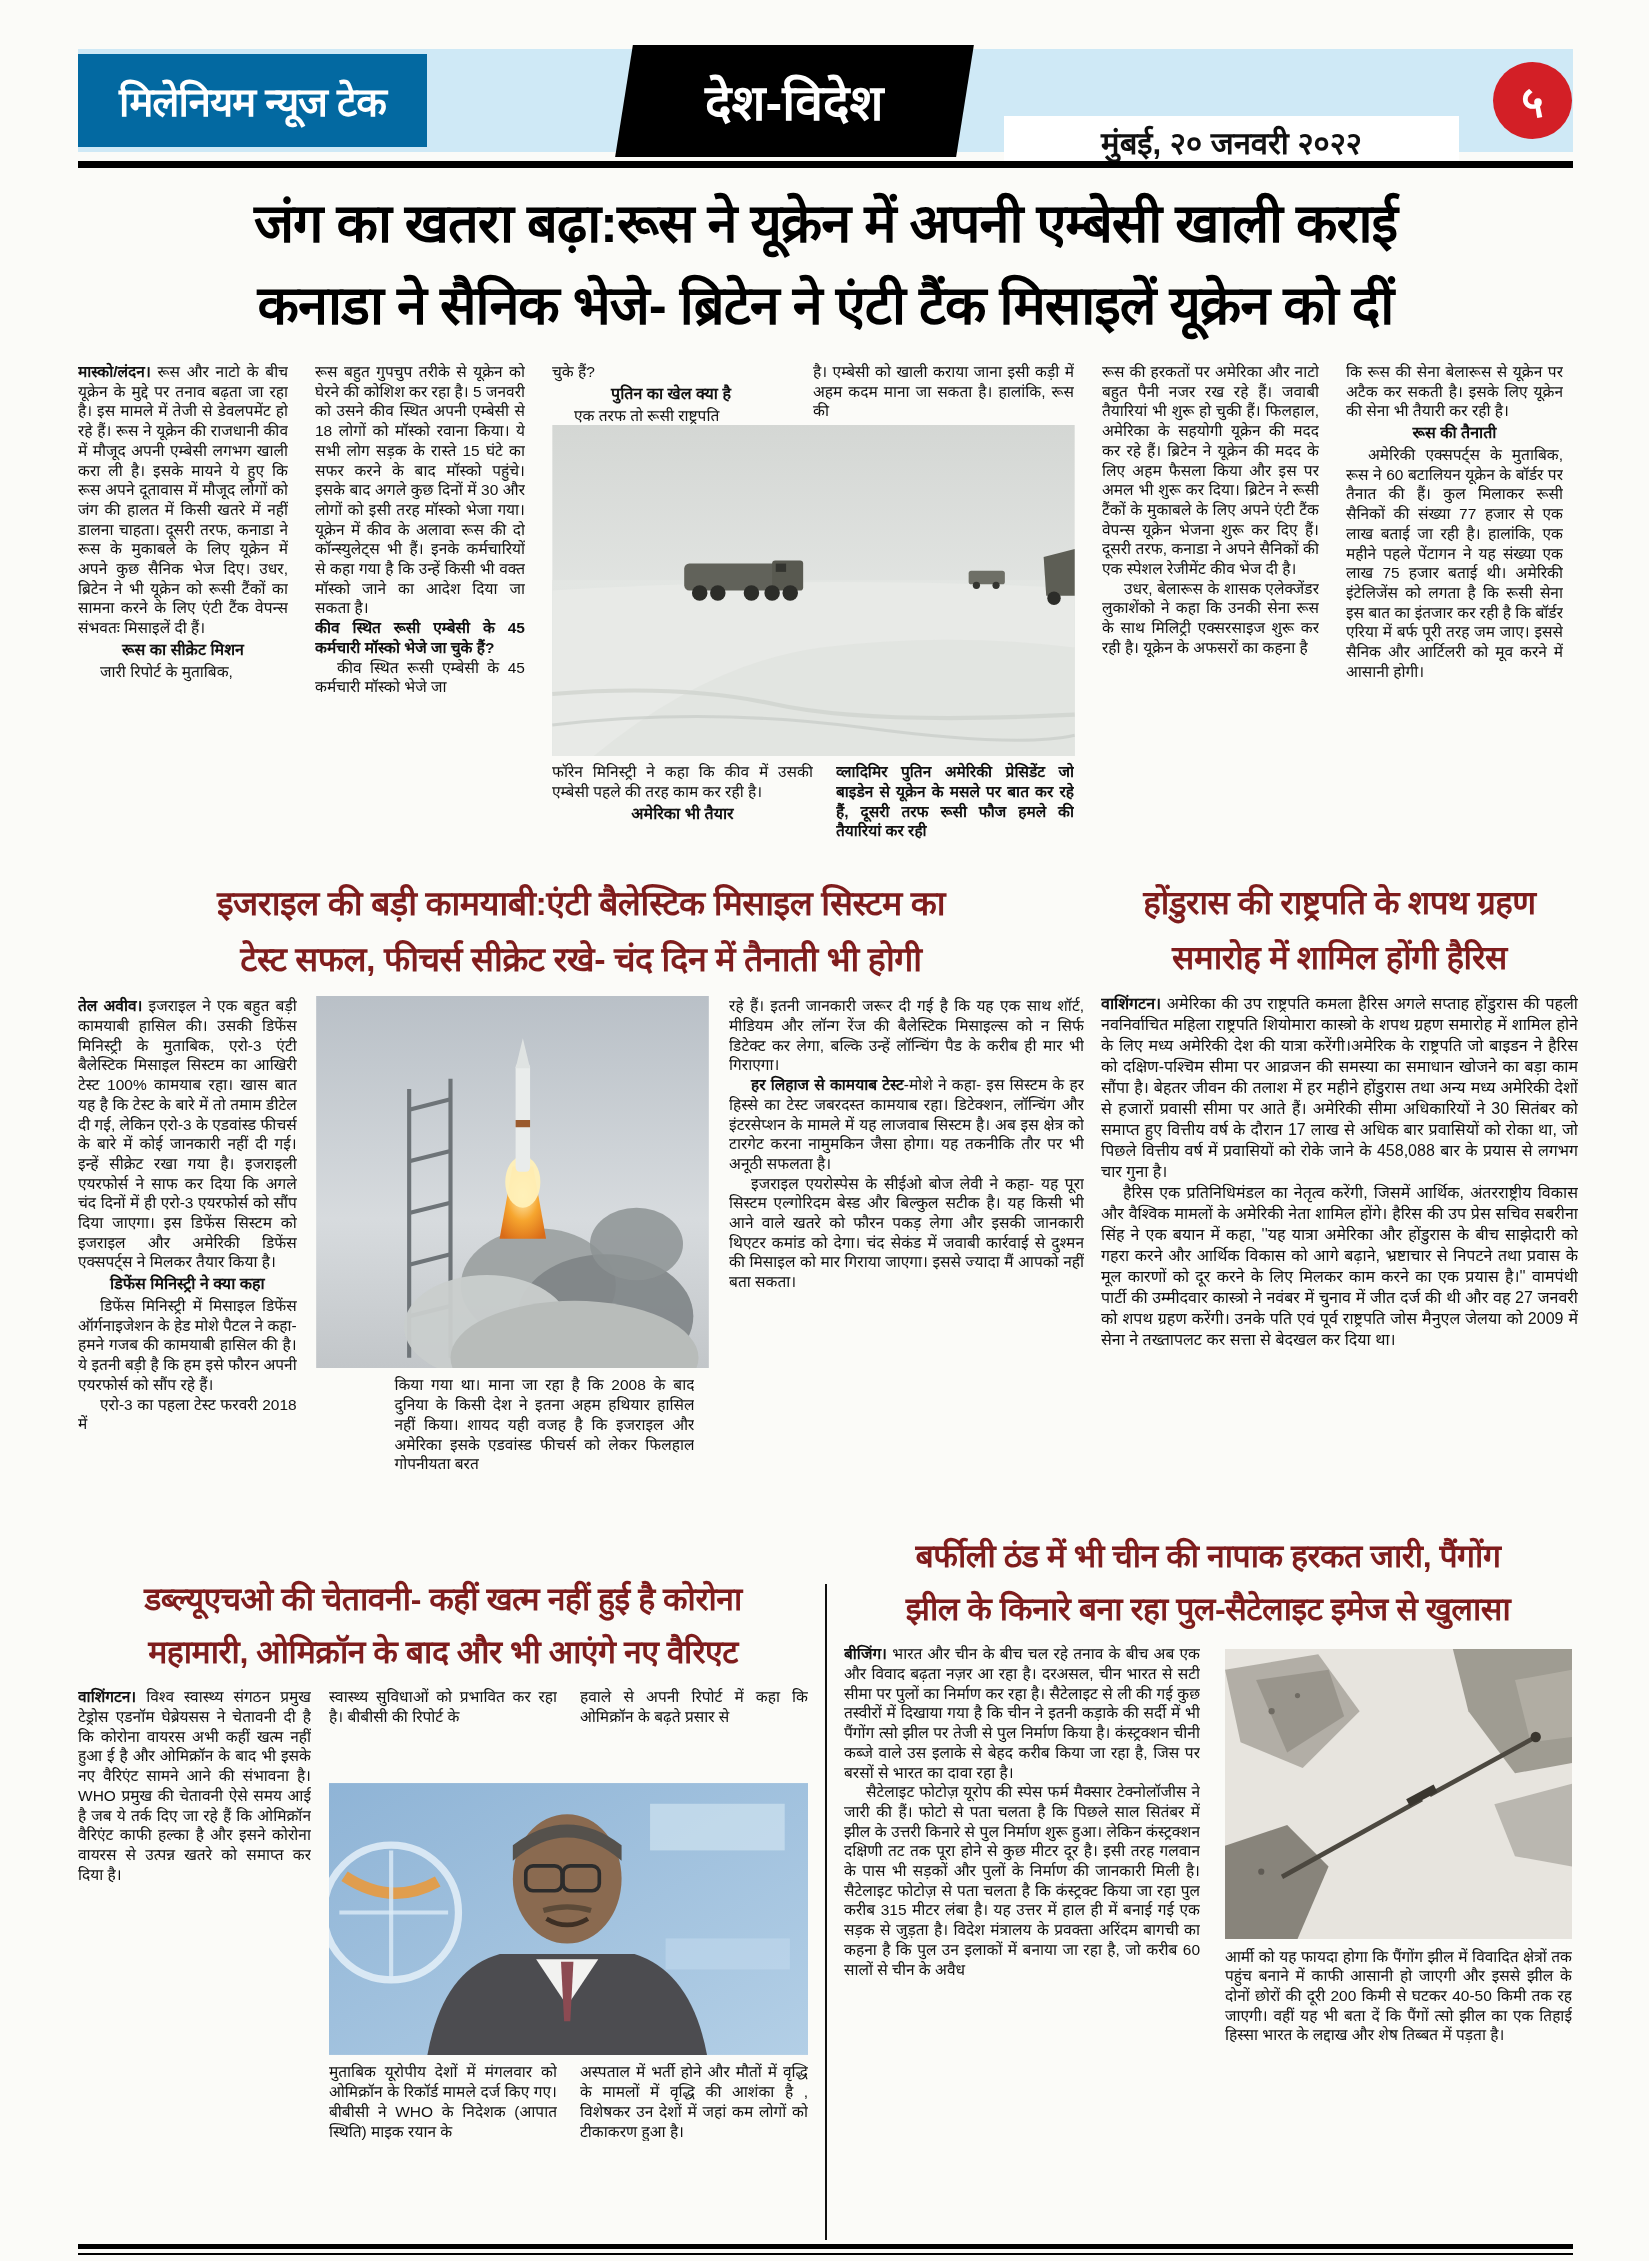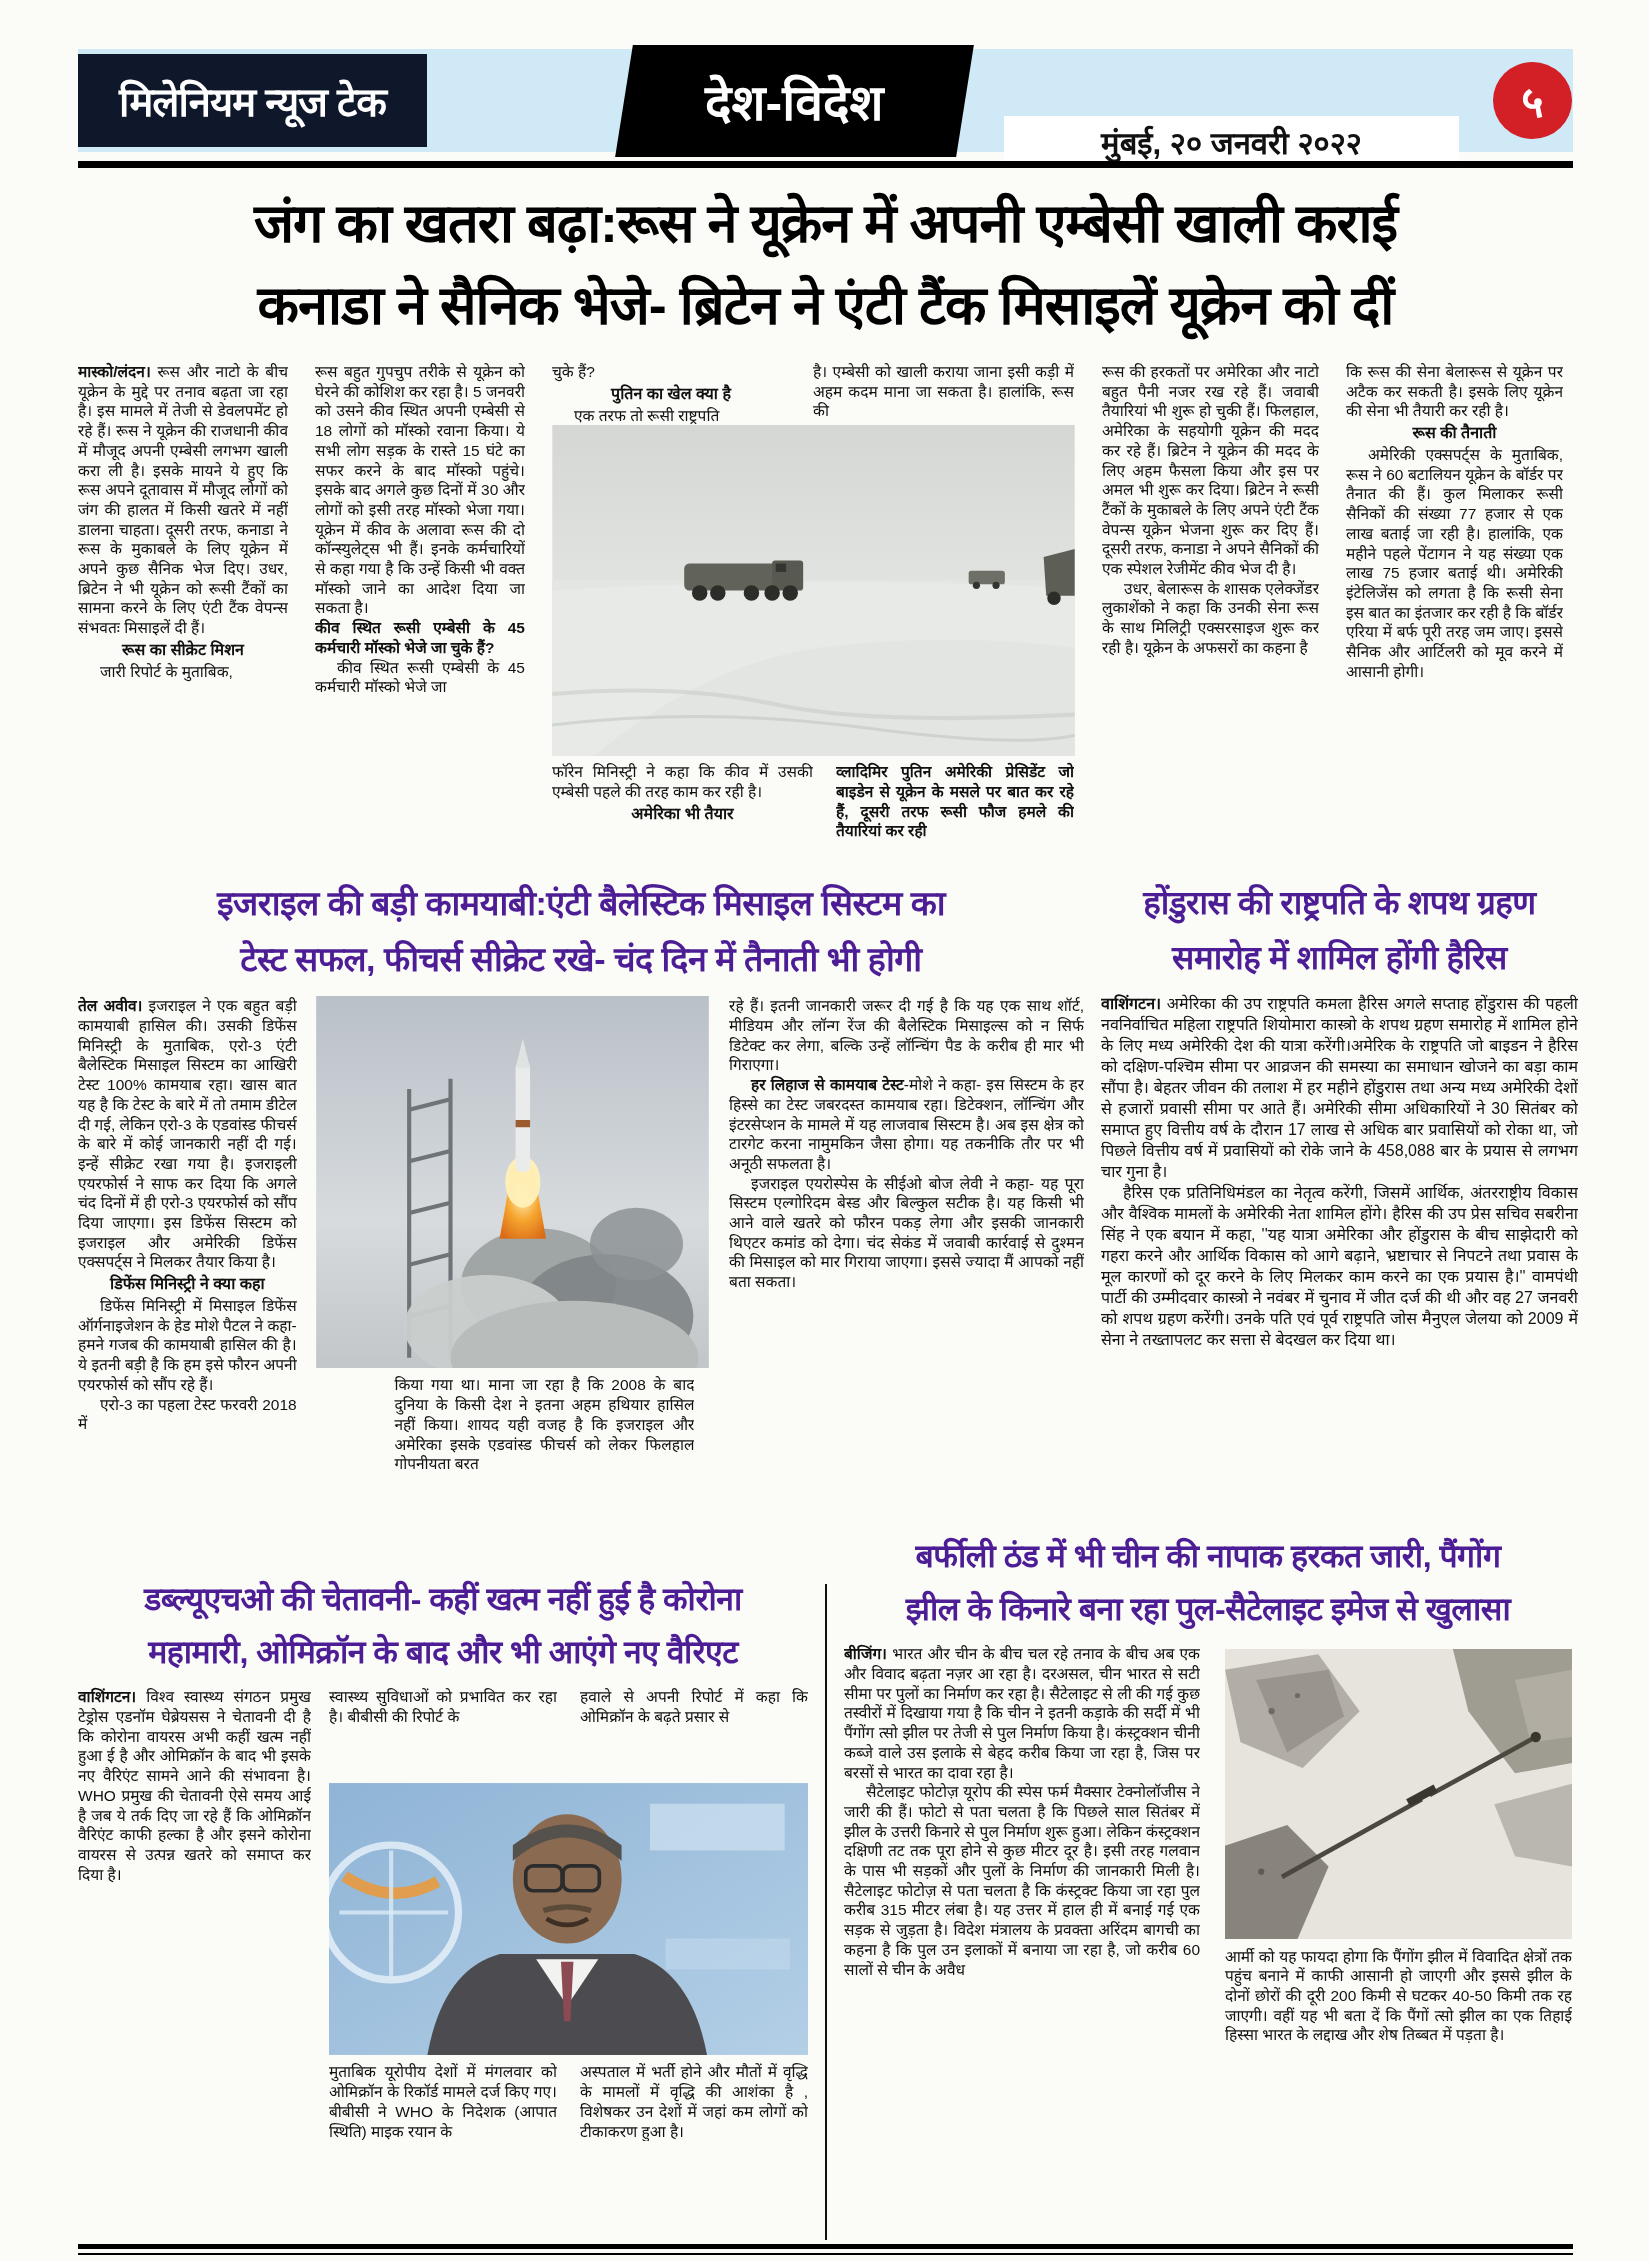--- a/index.html
+++ b/index.html
@@ -1,30 +1,30 @@
 <!DOCTYPE html>
 <html style="font-size:8.3px"><head>
 <meta charset="utf-8">
 <style>
   html,body{margin:0;padding:0;background:#888;}
   #page{position:relative;width:1650px;height:2261px;background:#fbfbf8;font-family:"Liberation Sans",sans-serif;color:#111;overflow:hidden;}
   
   #masthead{position:absolute;left:78px;top:49px;width:1495px;height:103px;background:#cfe9f6;}
-  .brandbox{position:absolute;left:0;top:5.2px;width:349px;height:93px;background:#0f172a;display:flex;align-items:center;justify-content:center;}
+  .brandbox{position:absolute;left:0;top:5.2px;width:349px;height:93px;background:#0369a1;display:flex;align-items:center;justify-content:center;}
   .brandbox span{color:#fff;font-weight:800;font-size:40px;letter-spacing:-1px;}
   .sectionbox{position:absolute;left:546px;top:-4.1px;width:341px;height:112px;background:#000;transform:skewX(-9deg);display:flex;align-items:center;justify-content:center;}
   .sectionbox span{color:#fff;font-weight:800;font-size:50px;transform:skewX(9deg);}
   .datebox{position:absolute;left:926px;top:27px;width:455px;height:51px;background:#fff;display:flex;align-items:center;justify-content:center;margin-top:40px;}
   .datebox span{font-weight:700;font-size:31px;}
   .pagecircle{position:absolute;left:1415px;top:13px;width:79px;height:77px;background:#d31f26;border-radius:50%;display:flex;align-items:center;justify-content:center;}
   .pagecircle span{color:#fff;font-size:43px;font-weight:700;}
   #mast-rule{position:absolute;left:78px;top:161px;width:1495px;height:7.2px;background:#000;}
   
   .lead-head{position:absolute;left:78px;top:182px;width:1495px;text-align:center;font-weight:800;font-size:54px;line-height:82px;letter-spacing:-1px;color:#000;}
-  .sec-head{font-weight:800;text-align:center;color:#4c1d95;letter-spacing:-0.5px;}
+  .sec-head{font-weight:800;text-align:center;color:#7f1d1d;letter-spacing:-0.5px;}
   
   .col{font-size:15.5px;line-height:19.7px;text-align:justify;overflow:hidden;}
   .dl{font-weight:800;}
   .sub{font-weight:800;text-align:center;font-size:16px;margin:2.1px 0;}
   .boldtxt{font-weight:800;}
   p.np{margin:0 0 0 0;}
   p.ind{text-indent:22px;margin:0;}
   .photo{display:block;}
   .flexrow{display:flex;}
   

